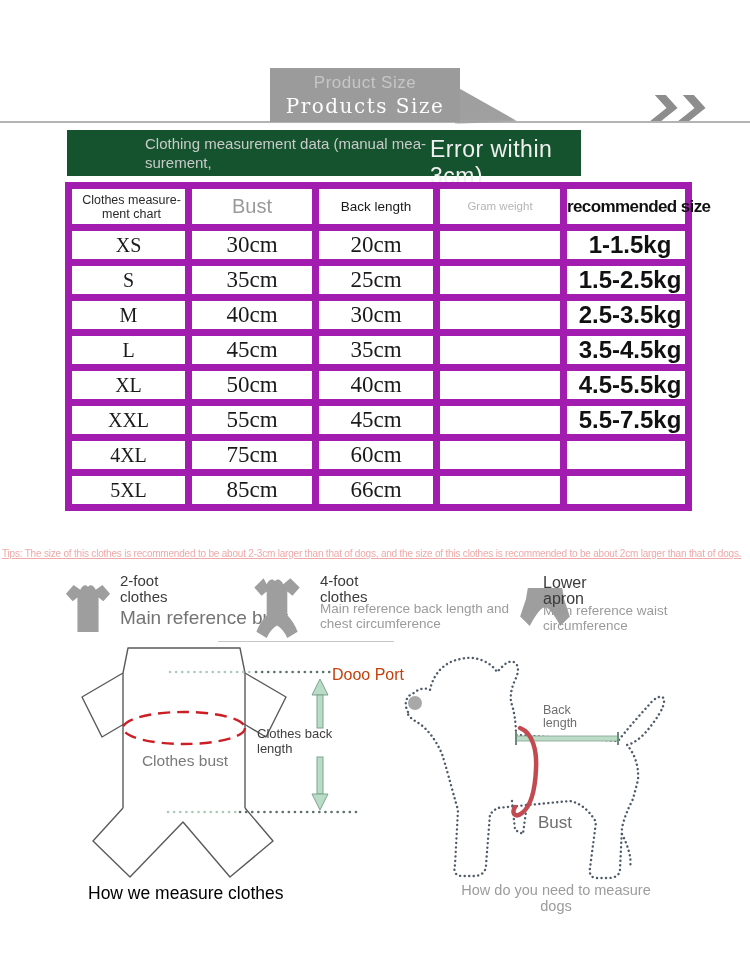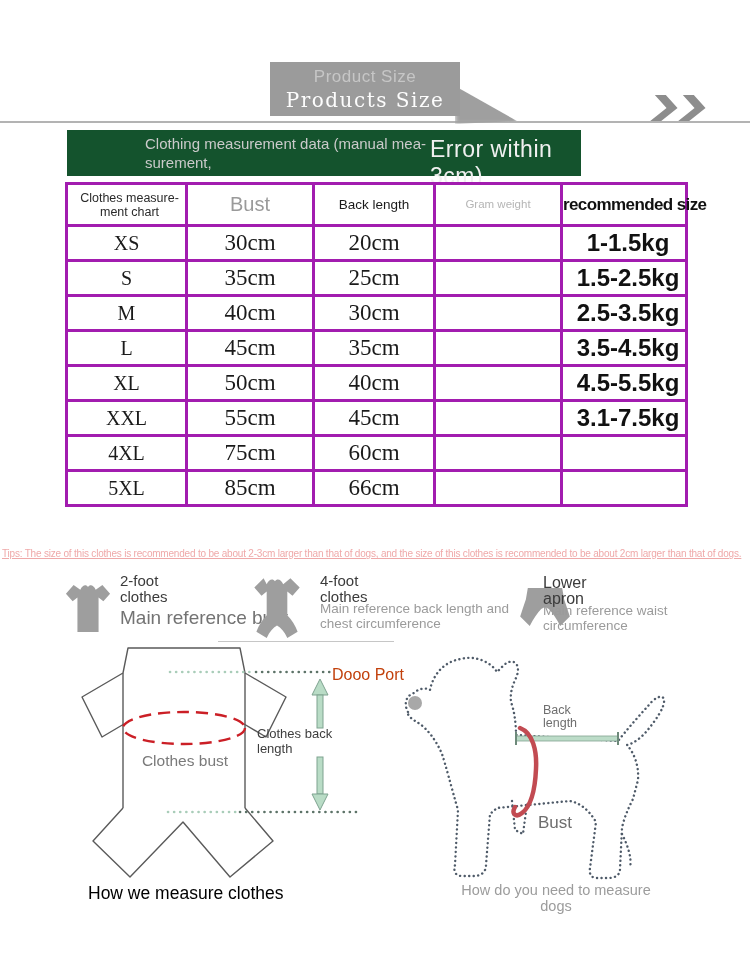--- a/index.html
+++ b/index.html
@@ -1,36 +1,36 @@
 <!DOCTYPE html>
 <html><head>
 <meta charset="utf-8">
 <style>
   html,body{margin:0;padding:0;background:#fff;}
   #page{position:relative;width:750px;height:975px;background:#fff;overflow:hidden;
         font-family:"Liberation Sans",sans-serif;color:#222;}
   .abs{position:absolute;}
 
   
-  .title-box{left:270px;top:62px;width:190px;height:54px;background:#9b9b9b;text-align:center;z-index:2;}
+  .title-box{left:270px;top:68px;width:190px;height:54px;background:#9b9b9b;text-align:center;z-index:2;}
   .title-top{font-size:17px;color:#c6c6c6;margin-top:5px;letter-spacing:.5px;}
   .title-main{font-family:"DejaVu Serif",serif;font-size:20px;color:#fdfdfd;letter-spacing:1.5px;margin-top:1px;}
   .title-shadow{left:455px;top:86px;width:62px;height:38px;background:#9f9f9f;
      clip-path:polygon(0 0,100% 92%,0 100%);filter:blur(2px);z-index:1;}
   .chevrons{left:645px;top:94px;z-index:2;}
   .top-rule{left:0;top:121px;width:750px;height:2px;background:#b3b3b3;}
 
   
   .banner{left:67px;top:130px;width:514px;height:46px;background:#14532d;}
   .banner-left{position:absolute;left:78px;top:4px;width:300px;font-size:15px;line-height:19px;color:#cacaca;}
   .banner-right{position:absolute;left:363px;top:6px;font-size:23px;color:#f0f0f0;letter-spacing:.5px;}
 
   
   table.size{position:absolute;left:65px;top:182px;width:620px;border-collapse:collapse;table-layout:fixed;background:#fff;}
-  table.size th,table.size td{border:3px solid #a21caf;padding:0;text-align:center;overflow:visible;}
+  table.size th,table.size td{border:7px solid #a21caf;padding:0;text-align:center;overflow:visible;}
   tr.hdr{height:42px;}
   tr.row{height:35px;}
   .h-chart{font-size:12.5px;line-height:14px;font-weight:400;color:#2a2a2a;text-align:left;padding-left:6px !important;}
   .h-bust{font-size:20px;font-weight:400;color:#9a9a9a;}
   .h-back{font-size:13.5px;font-weight:400;color:#1a1a1a;}
   .h-gram{font-size:11.5px;line-height:13px;font-weight:400;color:#b5b5b5;}
   .h-reco{font-size:17px;font-weight:700;color:#111;white-space:nowrap;letter-spacing:-.6px;}
   td.c-size{font-family:Liberation Serif, serif;font-size:20px;color:#1a1a1a;}
   td.c-num{font-family:"Liberation Serif",serif;font-size:23px;color:#1a1a1a;}
   td.c-reco{font-family:"Liberation Sans",sans-serif;font-size:24px;font-weight:700;color:#111;
@@ -125,21 +125,21 @@
       <td class="c-num">50cm</td>
       <td class="c-num">40cm</td>
       <td></td>
       <td class="c-reco">4.5-5.5kg</td>
     </tr>
     <tr class="row">
       <td class="c-size">XXL</td>
       <td class="c-num">55cm</td>
       <td class="c-num">45cm</td>
       <td></td>
-      <td class="c-reco">3.1-7.5kg</td>
+      <td class="c-reco">5.5-7.5kg</td>
     </tr>
     <tr class="row">
       <td class="c-size">4XL</td>
       <td class="c-num">75cm</td>
       <td class="c-num">60cm</td>
       <td></td>
       <td class="c-reco"></td>
     </tr>
     <tr class="row">
       <td class="c-size">5XL</td>

